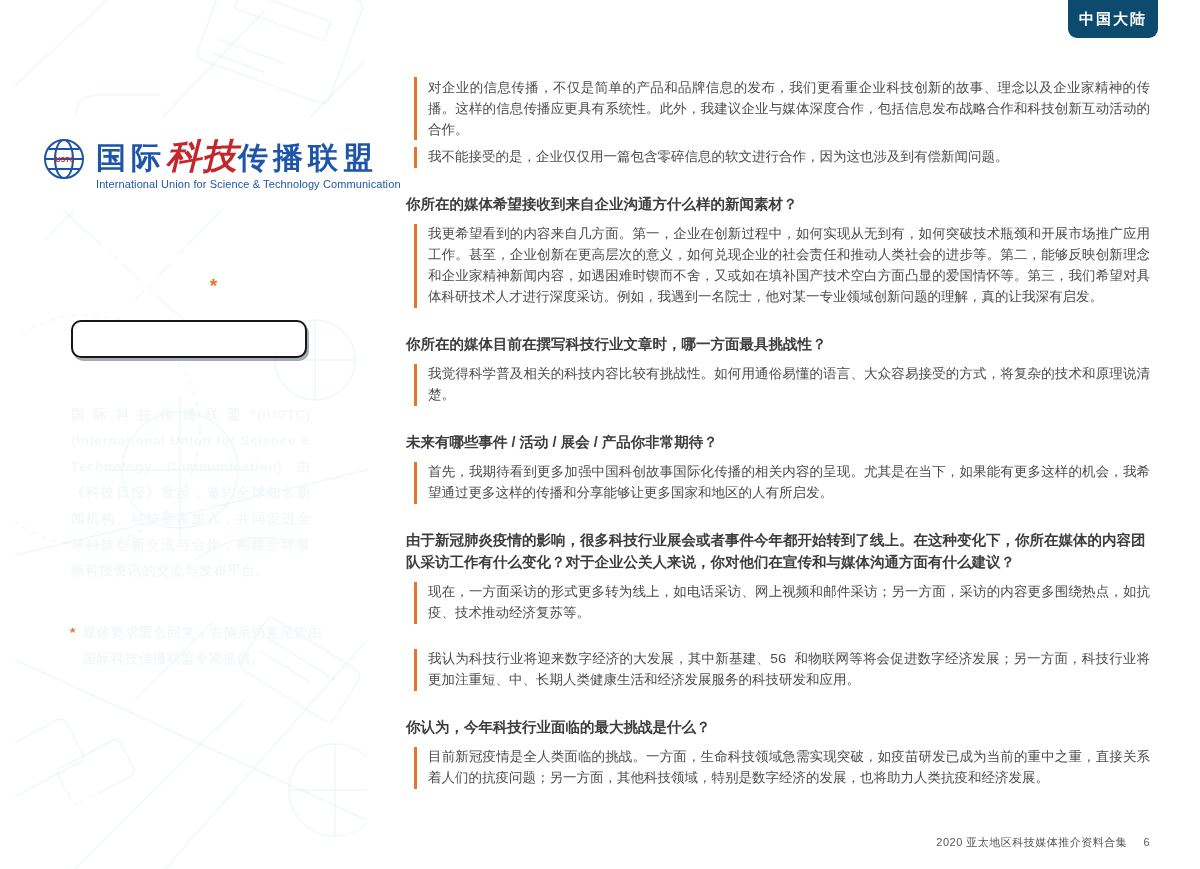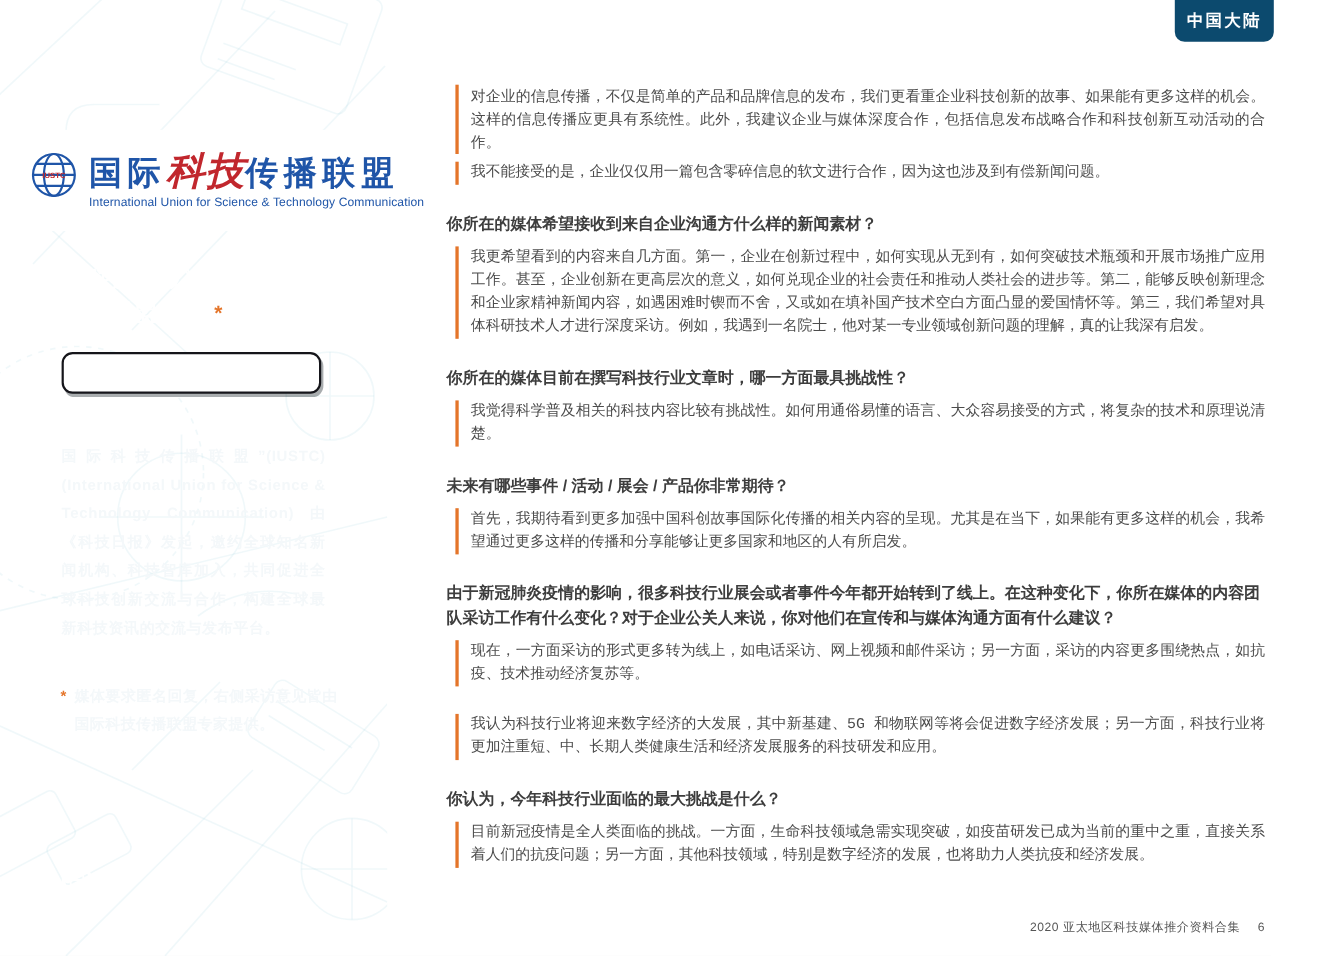--- a/index.html
+++ b/index.html
@@ -5,21 +5,21 @@
   * { margin: 0; padding: 0; box-sizing: border-box; }
   html, body { background: #e8e8e8; }
   body { font-family: "Liberation Sans", "DejaVu Sans", sans-serif; }
   .page {
     position: relative; width: 1200px; height: 869px;
     background: #ffffff; overflow: hidden; margin: 0 auto;
   }
 
   
   .sidebar {
-    position: absolute; left: 0; top: 0; width: 352px; height: 685px;
+    position: absolute; left: 15px; top: 0; width: 352px; height: 685px;
     background: linear-gradient(140deg, #21404c 0%, #0d4a64 42%, #11587 58%, #146180 100%);
   }
   .sidebar svg.bp { position: absolute; left: 0; top: 0; }
   .logo-band {
     position: absolute; left: 0; top: 118px; width: 352px; height: 92px;
     background: #ffffff; display: flex; align-items: center; padding-left: 26px;
   }
   .logo-globe { flex: 0 0 auto; margin-right: 9px; margin-top: -10px; }
   .logo-cn { font-size: 30px; font-weight: bold; color: #1f55a8; letter-spacing: 5px; white-space: nowrap; line-height: 34px; }
   .logo-cn .red {
@@ -158,21 +158,21 @@
         <path d="M3 16 h26 M5 9.5 h22 M5 22.5 h22"></path>
       </g>
     </svg>
   </aside>
 
   <div class="badge">中国大陆</div>
 
   <main class="main">
 
     <div class="qa-block">
-      <div class="answer">对企业的信息传播，不仅是简单的产品和品牌信息的发布，我们更看重企业科技创新的故事、如果能有更多这样的机会。这样的信息传播应更具有系统性。此外，我建议企业与媒体深度合作，包括信息发布战略合作和科技创新互动活动的合作。</div>
+      <div class="answer">对企业的信息传播，不仅是简单的产品和品牌信息的发布，我们更看重企业科技创新的故事、理念以及企业家精神的传播。这样的信息传播应更具有系统性。此外，我建议企业与媒体深度合作，包括信息发布战略合作和科技创新互动活动的合作。</div>
       <div class="answer">我不能接受的是，企业仅仅用一篇包含零碎信息的软文进行合作，因为这也涉及到有偿新闻问题。</div>
     </div>
 
     <div class="qa-block">
       <div class="question">你所在的媒体希望接收到来自企业沟通方什么样的新闻素材？</div>
       <div class="answer">我更希望看到的内容来自几方面。第一，企业在创新过程中，如何实现从无到有，如何突破技术瓶颈和开展市场推广应用工作。甚至，企业创新在更高层次的意义，如何兑现企业的社会责任和推动人类社会的进步等。第二，能够反映创新理念和企业家精神新闻内容，如遇困难时锲而不舍，又或如在填补国产技术空白方面凸显的爱国情怀等。第三，我们希望对具体科研技术人才进行深度采访。例如，我遇到一名院士，他对某一专业领域创新问题的理解，真的让我深有启发。</div>
     </div>
 
     <div class="qa-block">
       <div class="question">你所在的媒体目前在撰写科技行业文章时，哪一方面最具挑战性？</div>

